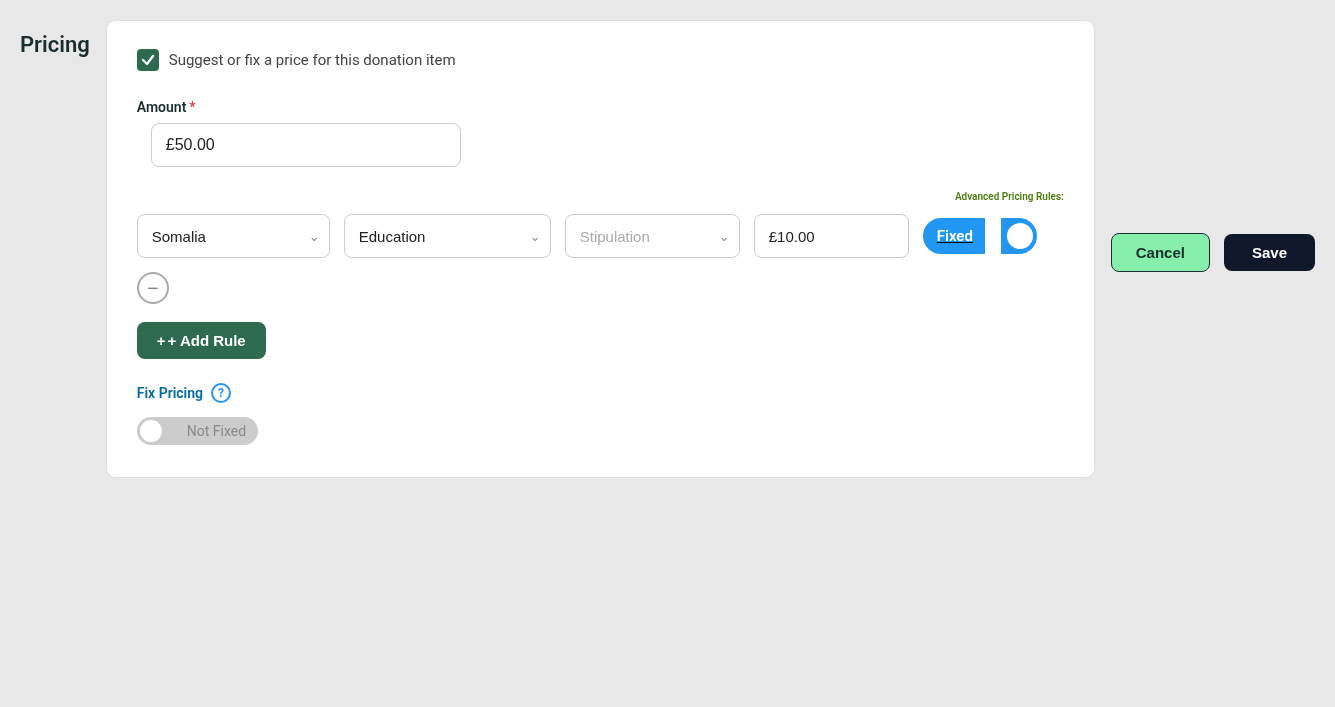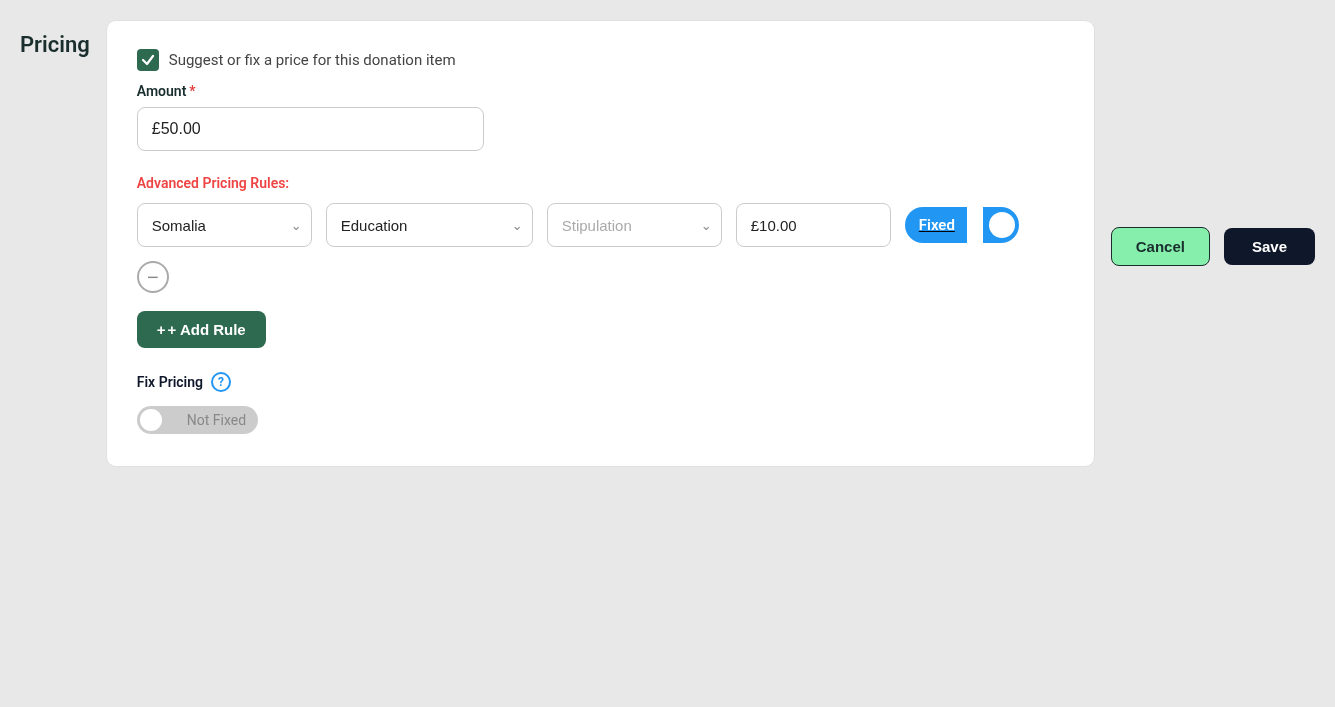--- a/index.html
+++ b/index.html
@@ -31,21 +31,21 @@
       background: #fff;
       border-radius: 10px;
       border: 1px solid #e0e0e0;
       padding: 28px 30px 32px 30px;
     }
 
     .checkbox-row {
       display: flex;
       align-items: center;
       gap: 10px;
-      margin-bottom: 12px;
+      margin-bottom: 28px;
     }
 
     .checkbox-custom {
       width: 22px;
       height: 22px;
       background: #2d6a4f;
       border-radius: 4px;
       display: flex;
       align-items: center;
       justify-content: center;
@@ -69,36 +69,38 @@
       color: #1a2e2e;
       margin-bottom: 8px;
     }
 
     .required-star {
       color: #e53e3e;
       margin-left: 3px;
     }
 
     .amount-input {
-      width: 347px;
+      width: 310px;
       height: 44px;
       border: 1.5px solid #ccc;
       border-radius: 8px;
       padding: 0 14px;
       font-size: 16px;
       color: #222;
       outline: none;
       margin-bottom: 24px;
+      margin-left: 14px;
     }
 
     .section-label {
-      font-size: 14px;
-      font-weight: 600;
-      color: #ef4444;
+      font-size: 10px;
+      font-weight: 600;
+      color: #4d7c0f;
       margin-bottom: 12px;
+      text-align: right;
     }
 
     .rules-row {
       display: flex;
       align-items: center;
       gap: 14px;
       margin-bottom: 18px;
       flex-wrap: wrap;
     }
 
@@ -115,21 +117,21 @@
       padding: 0 36px 0 14px;
       font-size: 15px;
       color: #222;
       background: #fff;
       appearance: none;
       -webkit-appearance: none;
       cursor: pointer;
       outline: none;
     }
 
-    .select-field.somalia { width: 175px; }
+    .select-field.somalia { width: 193px; }
     .select-field.education { width: 207px; }
     .select-field.stipulation { width: 175px; color: #aaa; }
 
     .select-chevron {
       position: absolute;
       right: 10px;
       pointer-events: none;
       color: #888;
       font-size: 13px;
     }
@@ -217,21 +219,21 @@
     .fix-pricing-row {
       display: flex;
       align-items: center;
       gap: 8px;
       margin-bottom: 14px;
     }
 
     .fix-pricing-label {
       font-size: 14px;
       font-weight: 600;
-      color: #0f172a;
+      color: #0369a1;
     }
 
     .help-icon {
       width: 20px;
       height: 20px;
       border-radius: 50%;
       border: 2px solid #2196f3;
       color: #2196f3;
       display: flex;
       align-items: center;

